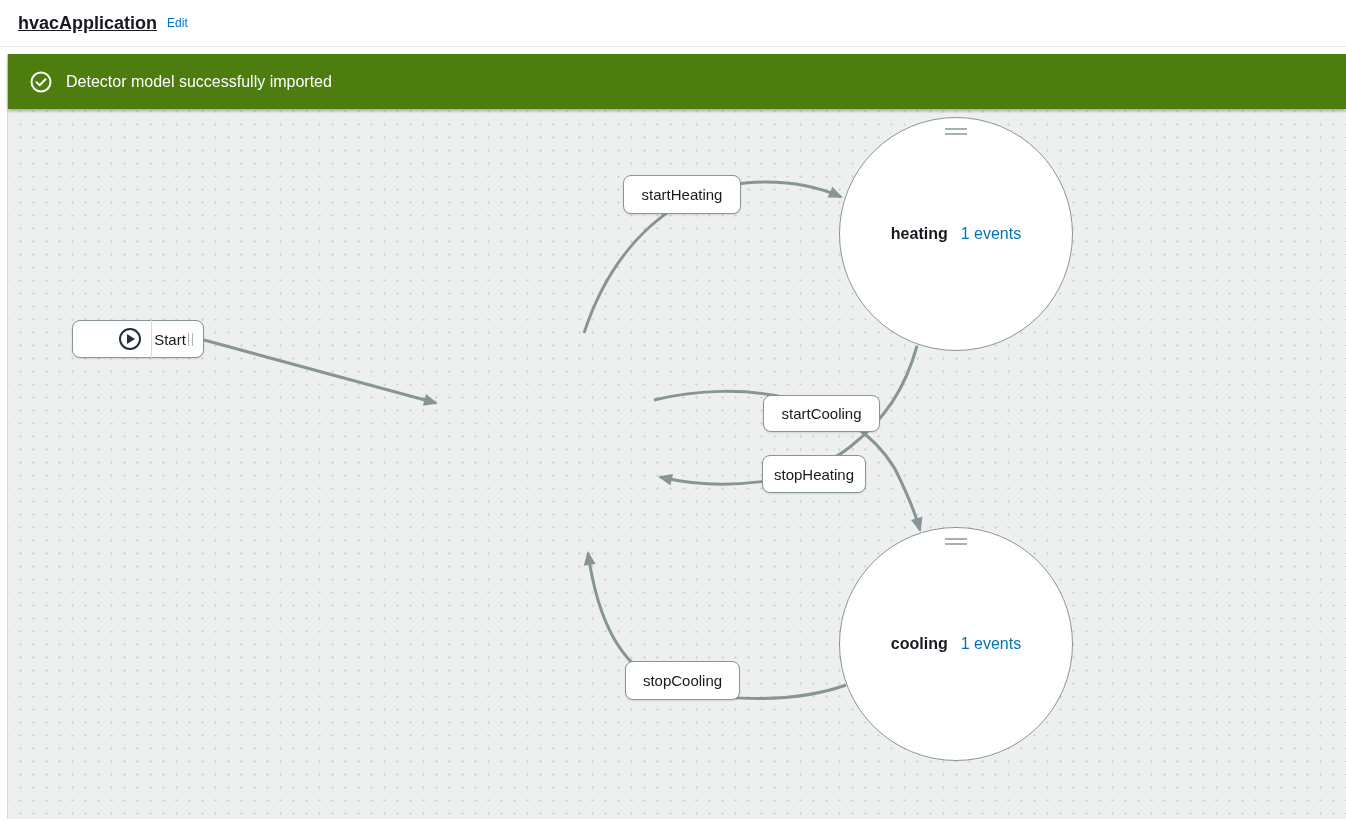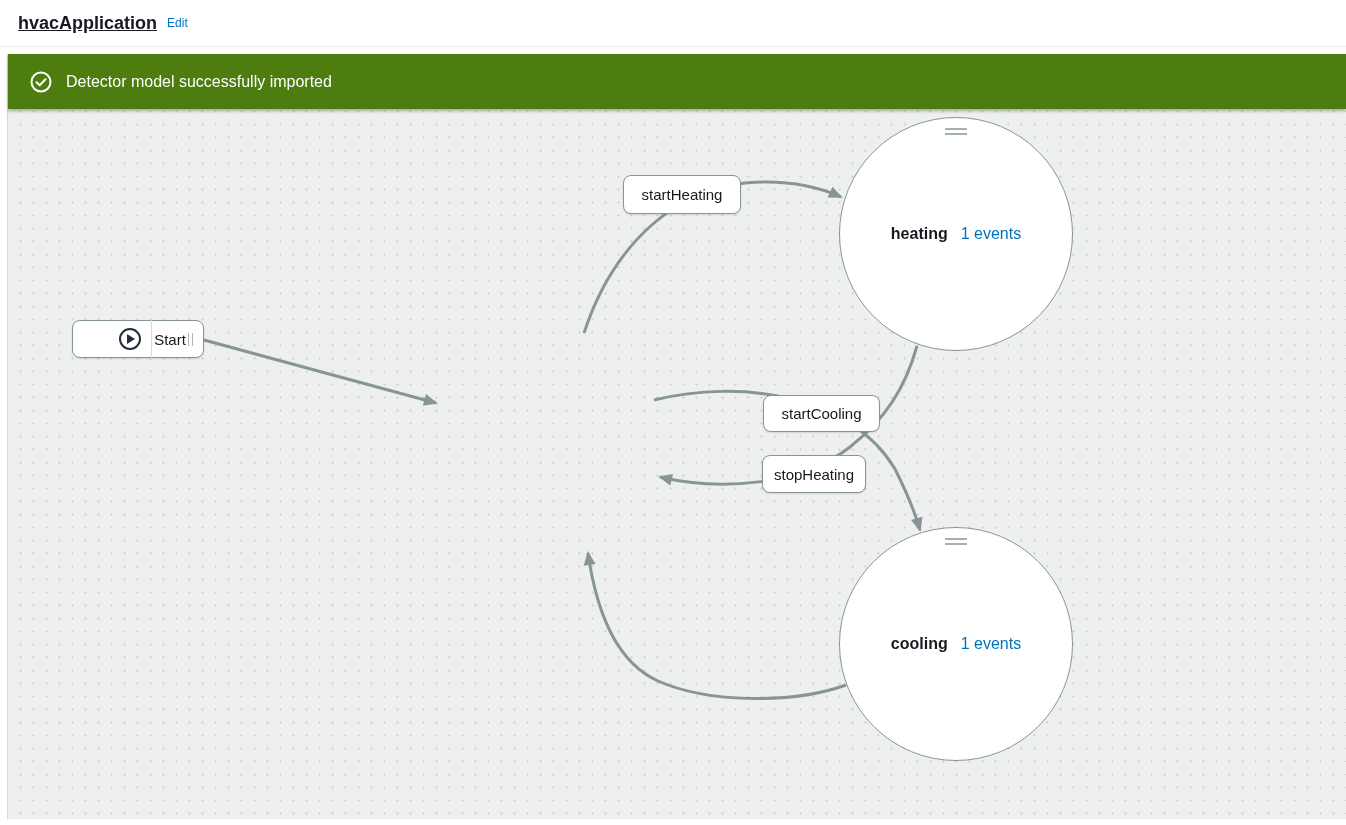--- a/index.html
+++ b/index.html
@@ -102,20 +102,21 @@
           <i></i>
           <i></i>
         </span>
       <div class="state-name">cooling</div>
       <a class="events-link">1 events</a>
     </div>
 
     <div class="edge-label" style="left:615px; top:66px; width:118px; height:39px;">startHeating</div>
     <div class="edge-label" style="left:755px; top:286px; width:117px; height:37px;">startCooling</div>
     <div class="edge-label" style="left:754px; top:346px; width:104px; height:38px;">stopHeating</div>
+    <div class="edge-label" style="left:617px; top:552px; width:115px; height:39px;">stopCooling</div>
 
     <div class="start-node">
       <span class="play-wrap">
         <span class="play-circle">
             <span class="play-tri"></span>
           </span>
       </span>
       <span class="start-divider"></span>
       <span class="start-label">Start</span>
       <span class="start-handle"></span>

